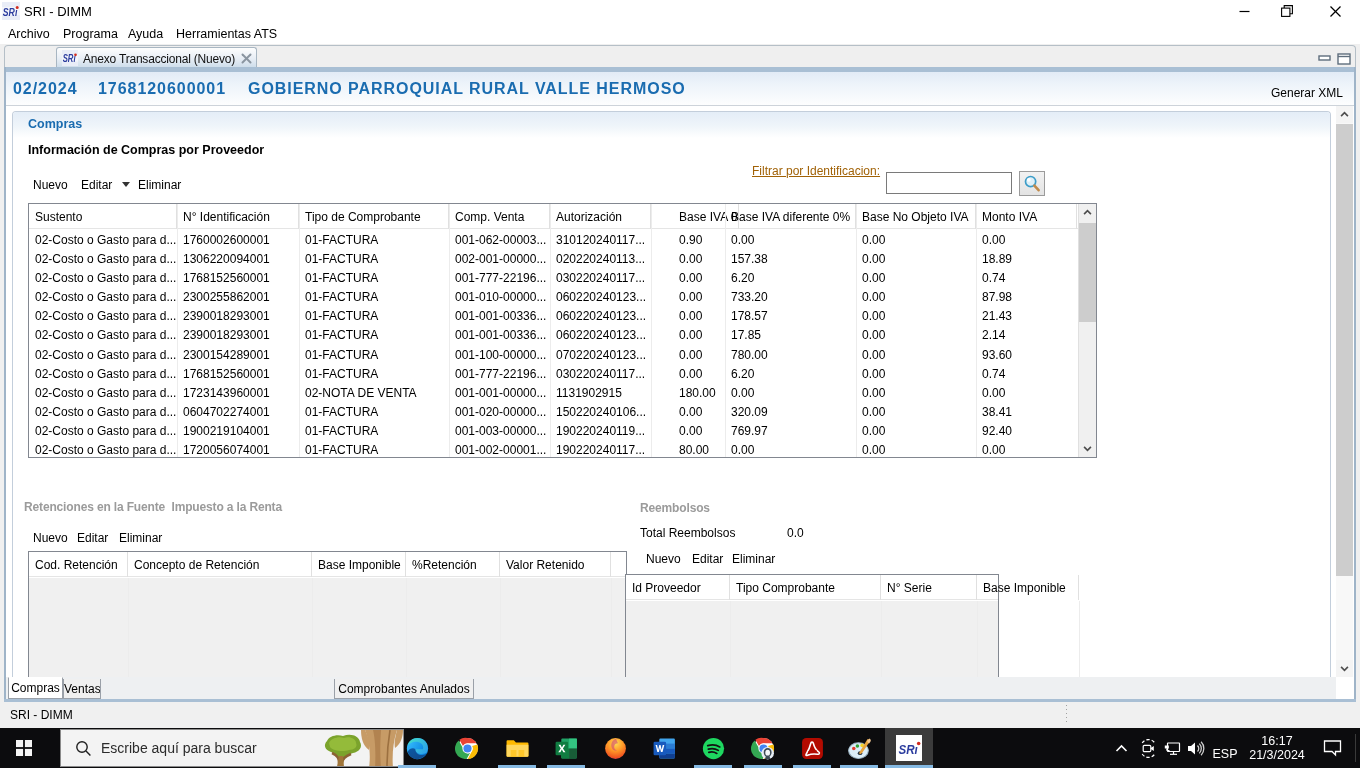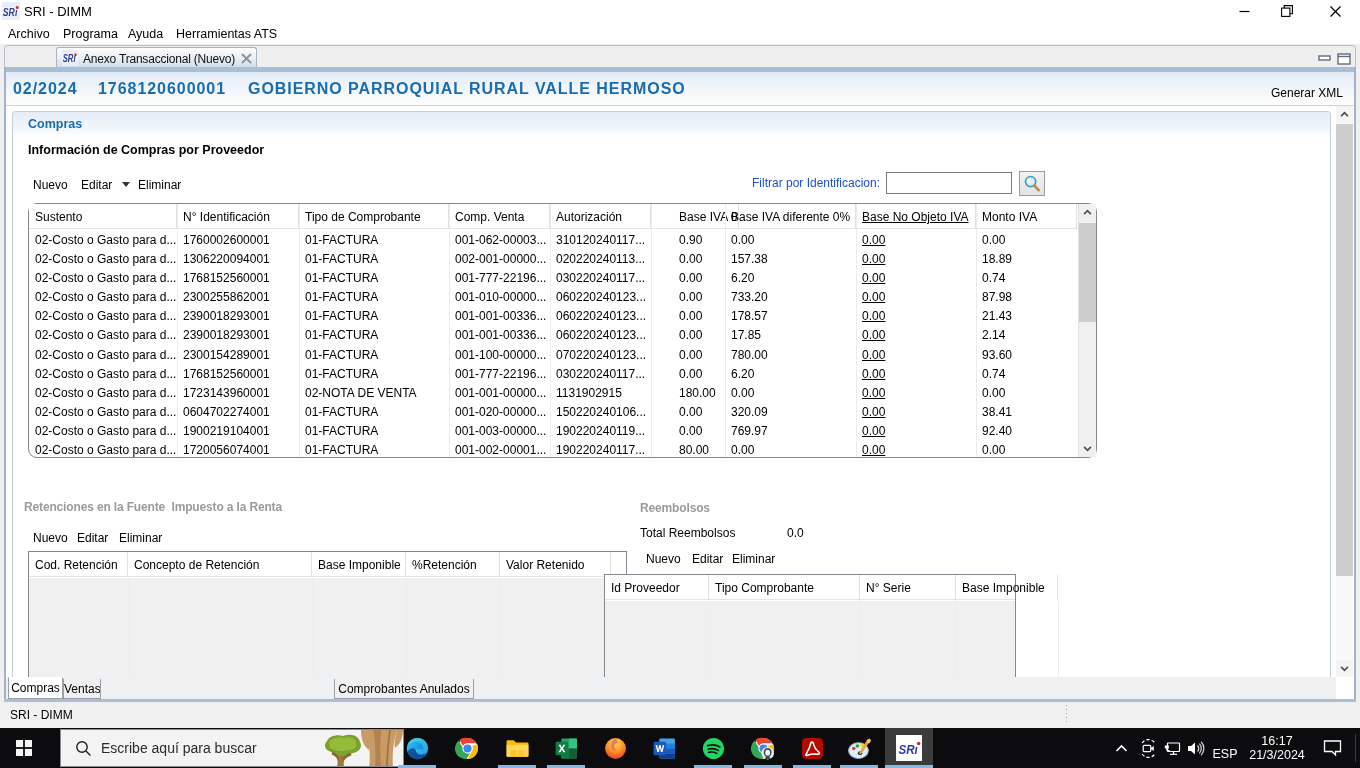--- a/index.html
+++ b/index.html
@@ -63,42 +63,42 @@
 
   .section-title { position:absolute; left:15px; top:31px; font-size:12.5px; font-weight:bold; color:#000; }
 
   .tb { position:absolute; font-size:12px; color:#000; white-space:nowrap; }
   .toolbar-top .nuevo { left:20px; }
   .toolbar-top .editar { left:68px; }
   .toolbar-top .eliminar { left:125px; }
   .toolbar-top { position:absolute; left:0; top:66px; width:100%; height:14px; }
   .dd-arrow { position:absolute; left:109px; top:4px; width:0; height:0; border-left:4px solid transparent; border-right:4px solid transparent; border-top:5px solid #333; }
 
-  .filter-label { position:absolute; left:739px; top:64px; font-size:12px; color:#1d4ed8; }
+  .filter-label { position:absolute; left:739px; top:52px; font-size:12px; color:#a16207;text-decoration:underline; }
   .filter-input { position:absolute; left:873px; top:60px; width:126px; height:22px; background:#fff; border:1px solid #7a7a7a; font-size:12.5px; padding:0 4px; font-family:"Liberation Sans",sans-serif; }
   .filter-btn { position:absolute; left:1006px; top:59px; width:26px; height:25px; background:linear-gradient(180deg,#f2f2f2,#e3e3e3); border:1px solid #9b9b9b; display:flex; align-items:center; justify-content:center; }
 </style>
 <style>
   
   .dtable { position:absolute; background:#fff; border:1px solid #828790; }
-  .dtable-main { left:28px; top:203px; width:1069px; height:255px;border-radius:9px; }
+  .dtable-main { left:28px; top:203px; width:1069px; height:255px; }
   .thead-row { position:absolute; left:0; top:0; height:25px; width:100%; background:#fff; border-bottom:1px solid #e5e5e5; }
   .th { position:absolute; top:0; height:25px; font-size:12px; color:#000; padding:6px 0 0 6px; border-right:1px solid #e0e0e0; white-space:nowrap; overflow:hidden; }
   .rows { position:absolute; left:0; top:26px; width:100%; }
   .drow { position:relative; height:19.1px; width:100%; }
   .cell { position:absolute; top:0; height:19.1px; font-size:12px; color:#000; padding:3px 0 0 6px; white-space:nowrap; overflow:hidden; }
   
   .mc0 { left:0; width:148px; }
   .mc1 { left:148px; width:122px; }
   .mc2 { left:270px; width:150px; }
   .mc3 { left:420px; width:101px; }
   .mc4 { left:521px; width:101px; }
   .mc5 { left:644px; width:66px; }
   .mc6 { left:696px; width:131px; }
-  .mc7 { left:827px; width:120px;text-decoration:underline; }
+  .mc7 { left:827px; width:120px; }
   .mc8 { left:947px; width:101px; }
   .col-line { position:absolute; top:0; bottom:0; width:1px; background:#ececec; }
 
   
   .vscroll { position:absolute; background:#f0f0f0; }
   .sb-arrow { position:absolute; left:0; width:100%; height:17px; background:#f0f0f0; display:flex; align-items:center; justify-content:center; }
   .sb-thumb { position:absolute; left:0; width:100%; background:#cdcdcd; }
   .tbl-scroll { left:1049px; top:0; width:18px; height:253px; border-left:1px solid #e0e0e0; }
   .main-scroll { left:1336px; top:106px; width:17px; height:571px; background:#f8f8f8; }
   .chev { width:9px; height:9px; }
@@ -108,21 +108,21 @@
   .ret-title { left:24px; top:500px; }
   .reem-title { left:640px; top:501px; }
   .total-label { position:absolute; left:640px; top:526px; font-size:12px; color:#000; }
   .total-value { position:absolute; left:787px; top:526px; font-size:12px; color:#000; }
   .toolbar-ret { position:absolute; left:0px; top:531px; width:600px; height:14px; }
   .toolbar-ret .nuevo { left:33px; } .toolbar-ret .editar { left:77px; } .toolbar-ret .eliminar { left:119px; }
   .toolbar-reem { position:absolute; left:613px; top:552px; width:400px; height:14px; }
   .toolbar-reem .nuevo { left:33px; } .toolbar-reem .editar { left:79px; } .toolbar-reem .eliminar { left:119px; }
 
   .dtable-ret { left:28px; top:551px; width:599px; height:126px; border-bottom:none; }
-  .dtable-reem { left:604px; top:574px; width:412px; height:103px; border-bottom:none; }
+  .dtable-reem { left:625px; top:574px; width:374px; height:103px; border-bottom:none; }
   .empty-body { position:absolute; left:0; top:26px; right:0; bottom:0; background:#f0f0f0; }
   
   .rc0 { left:0; width:99px; }
   .rc1 { left:99px; width:184px; }
   .rc2 { left:283px; width:94px; }
   .rc3 { left:377px; width:94px; }
   .rc4 { left:471px; width:111px; }
   .rc5 { left:582px; width:15px; border-right:none; }
   
   .bc0 { left:0; width:104px; }

